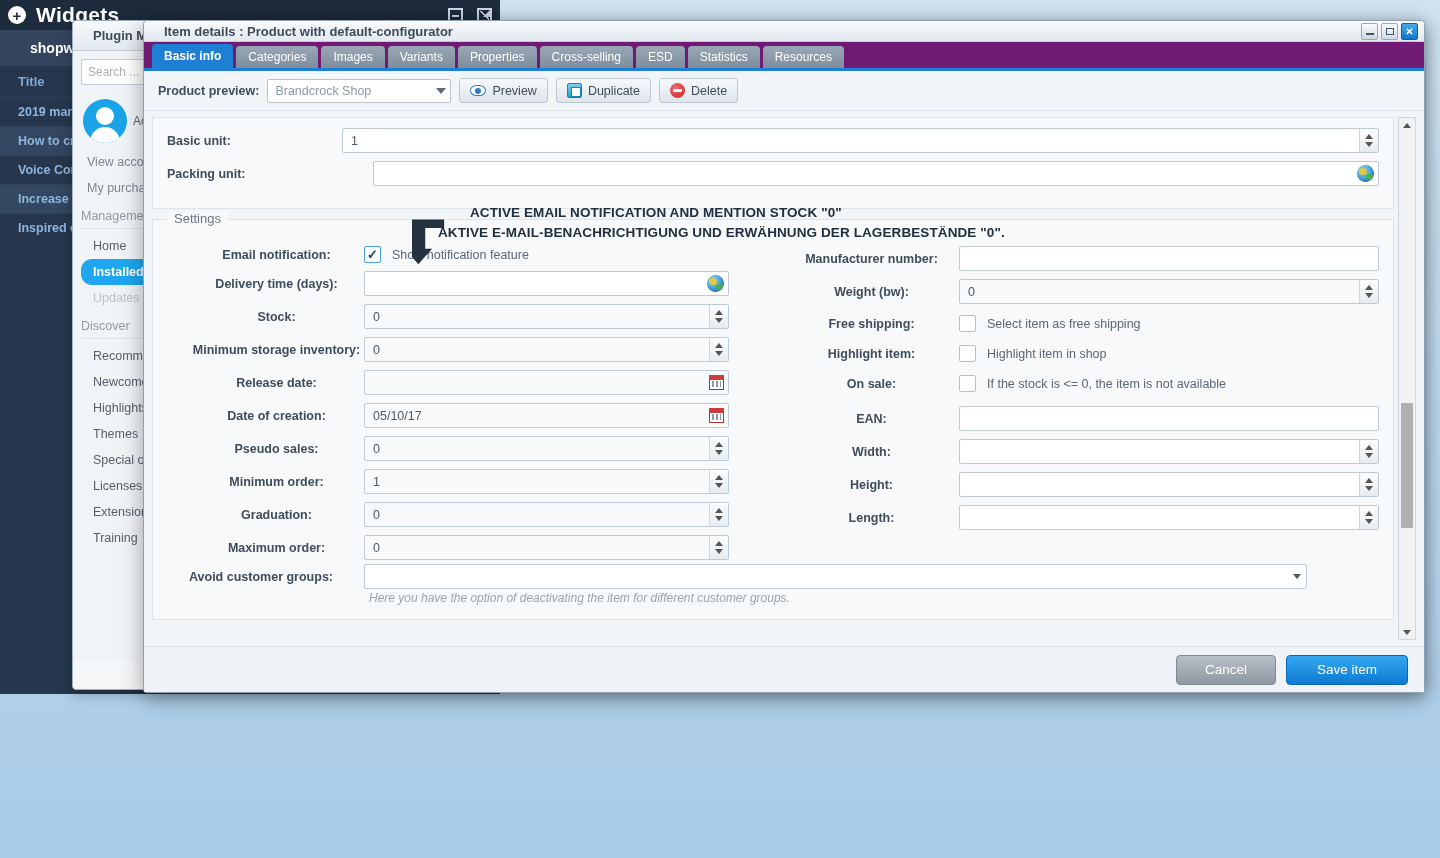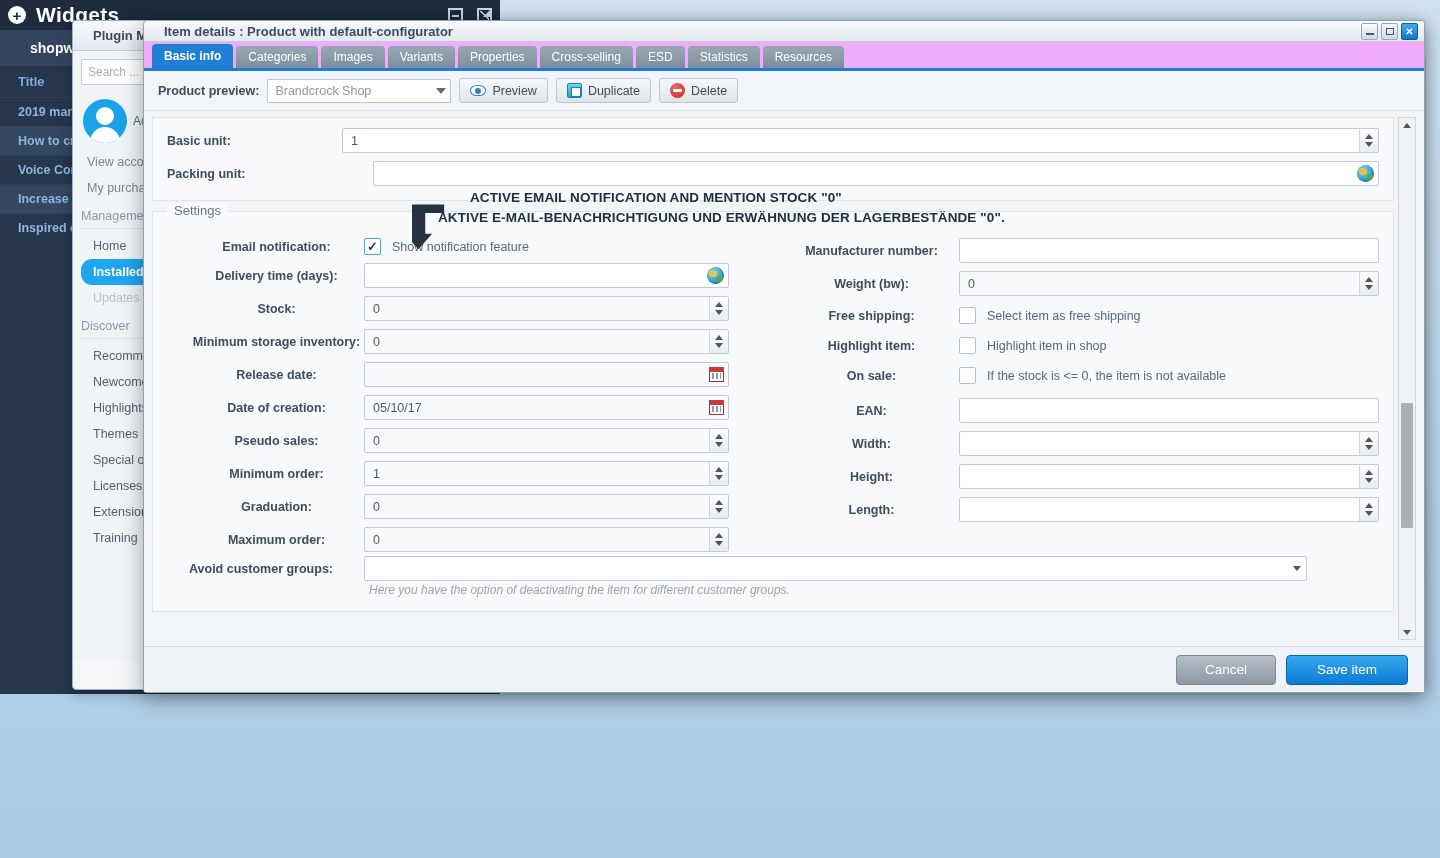--- a/index.html
+++ b/index.html
@@ -149,21 +149,21 @@
     display: flex; flex-direction: column;
   }
   #modal-titlebar {
     height: 21px; background: linear-gradient(180deg,#f9fbfd,#e2e8ee);
     border-bottom: 1px solid #c2ccd6; border-radius: 4px 4px 0 0;
     display: flex; align-items: center; padding: 0 6px; flex: none;
   }
   #modal-title { font-size: 13px; font-weight: bold; color: #3d4b5a; padding-left: 14px; }
 
   #tabbar {
-    height: 29px; background: #f0abfc; border-bottom: 3px solid #1f7fd4;
+    height: 29px; background: #701a75; border-bottom: 3px solid #1f7fd4;
     display: flex; align-items: flex-end; padding-left: 8px; gap: 3px; flex: none;
   }
   .tab {
     height: 22px; padding: 0 12px; border-radius: 4px 4px 0 0;
     background: linear-gradient(180deg,#9aa8b6,#7e8d9c); color: #fff;
     font-size: 12px; display: flex; align-items: center; white-space: nowrap;
   }
   .tab.active { background: #1f7fd4; font-weight: bold; height: 24px; }
 
   #preview-bar {
@@ -257,21 +257,21 @@
   #modal-footer {
     height: 46px; background: #eff3f7; border-top: 1px solid #d6dee6;
     display: flex; align-items: center; justify-content: flex-end; gap: 10px; padding-right: 16px; flex: none;
   }
   .fbtn { height: 30px; min-width: 100px; border-radius: 4px; font-size: 13.5px;
     display: flex; align-items: center; justify-content: center; color: #fff; }
   .fbtn.cancel { background: linear-gradient(180deg,#b7bfc7,#8e98a2); border: 1px solid #7f8a95; }
   .fbtn.save { background: linear-gradient(180deg,#35a8f0,#0d7ad2); border: 1px solid #0a67b4; width: 122px; }
 
   
-  #annotation { position: absolute; left: 412px; top: 190px; width: 730px; pointer-events: none; }
+  #annotation { position: absolute; left: 412px; top: 205px; width: 730px; pointer-events: none; }
   .anno-line { font-size: 13.5px; font-weight: bold; color: #20303f; letter-spacing: .1px; white-space: nowrap; }
   .anno-line.l1 { margin-left: 58px; }
   .anno-line.l2 { margin-left: 26px; margin-top: 5px; }
   #anno-arrow { position: absolute; left: 0px; top: 11px; width: 60px; height: 58px; }
 </style>
 </head>
 <body>
 
 <div id="widgets-panel">
   <div id="widgets-header">
@@ -430,21 +430,21 @@
         <div class="frow">
           <div class="flabel">Basic unit:</div>
           <div class="fctl">
             <div class="inp">1</div>
             <div class="spin">
                 <span class="tri-up"></span>
                 <span class="tri-dn"></span>
               </div>
           </div>
         </div>
-        <div class="frow" style="margin-bottom:0;gap:31px;">
+        <div class="frow" style="margin-bottom:8px;gap:31px;">
           <div class="flabel">Packing unit:</div>
           <div class="fctl">
             <div class="inp"></div>
             <span class="globe"></span>
           </div>
         </div>
       </div>
 
       <div class="fieldbox settings">
         <div class="legend">Settings</div>

